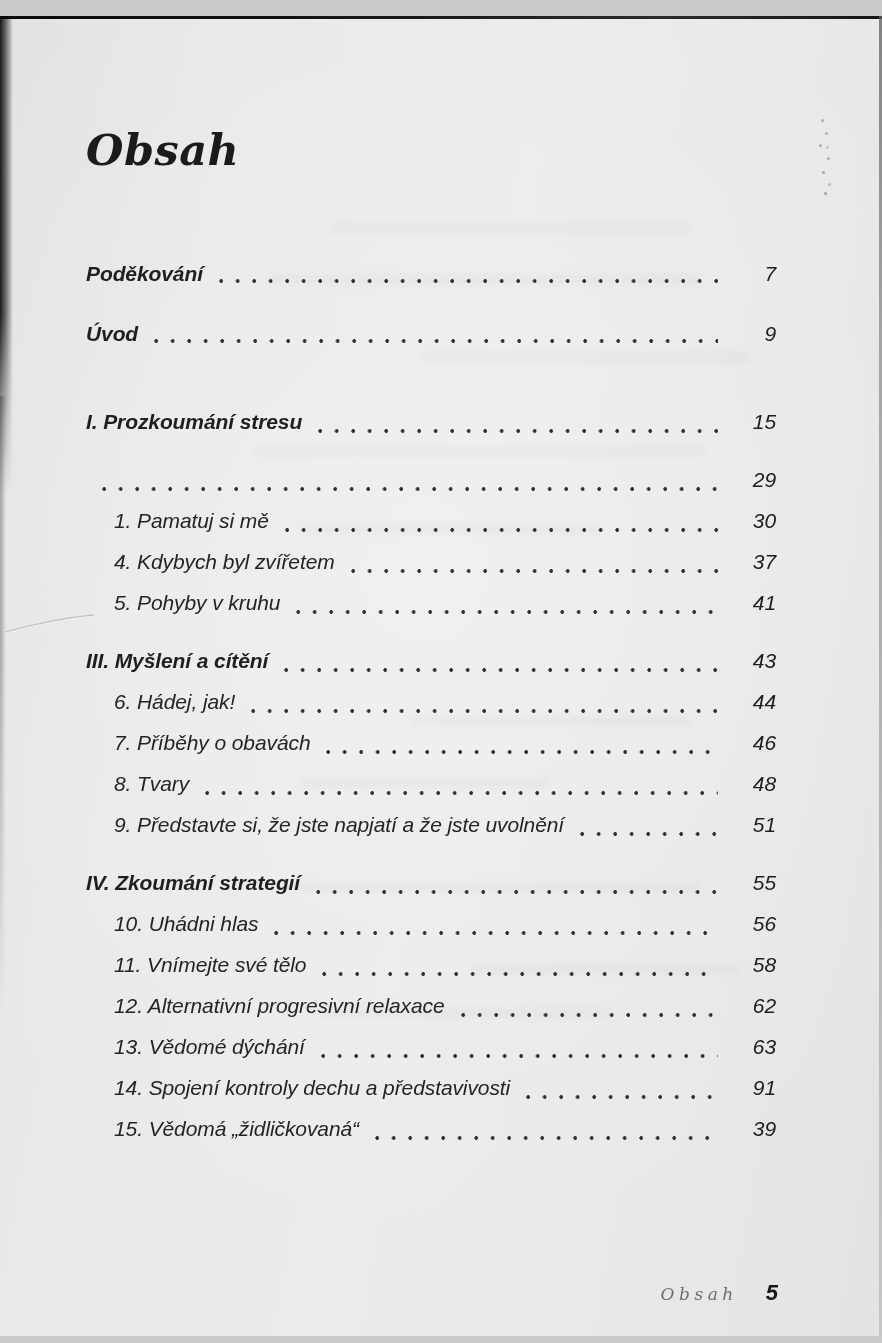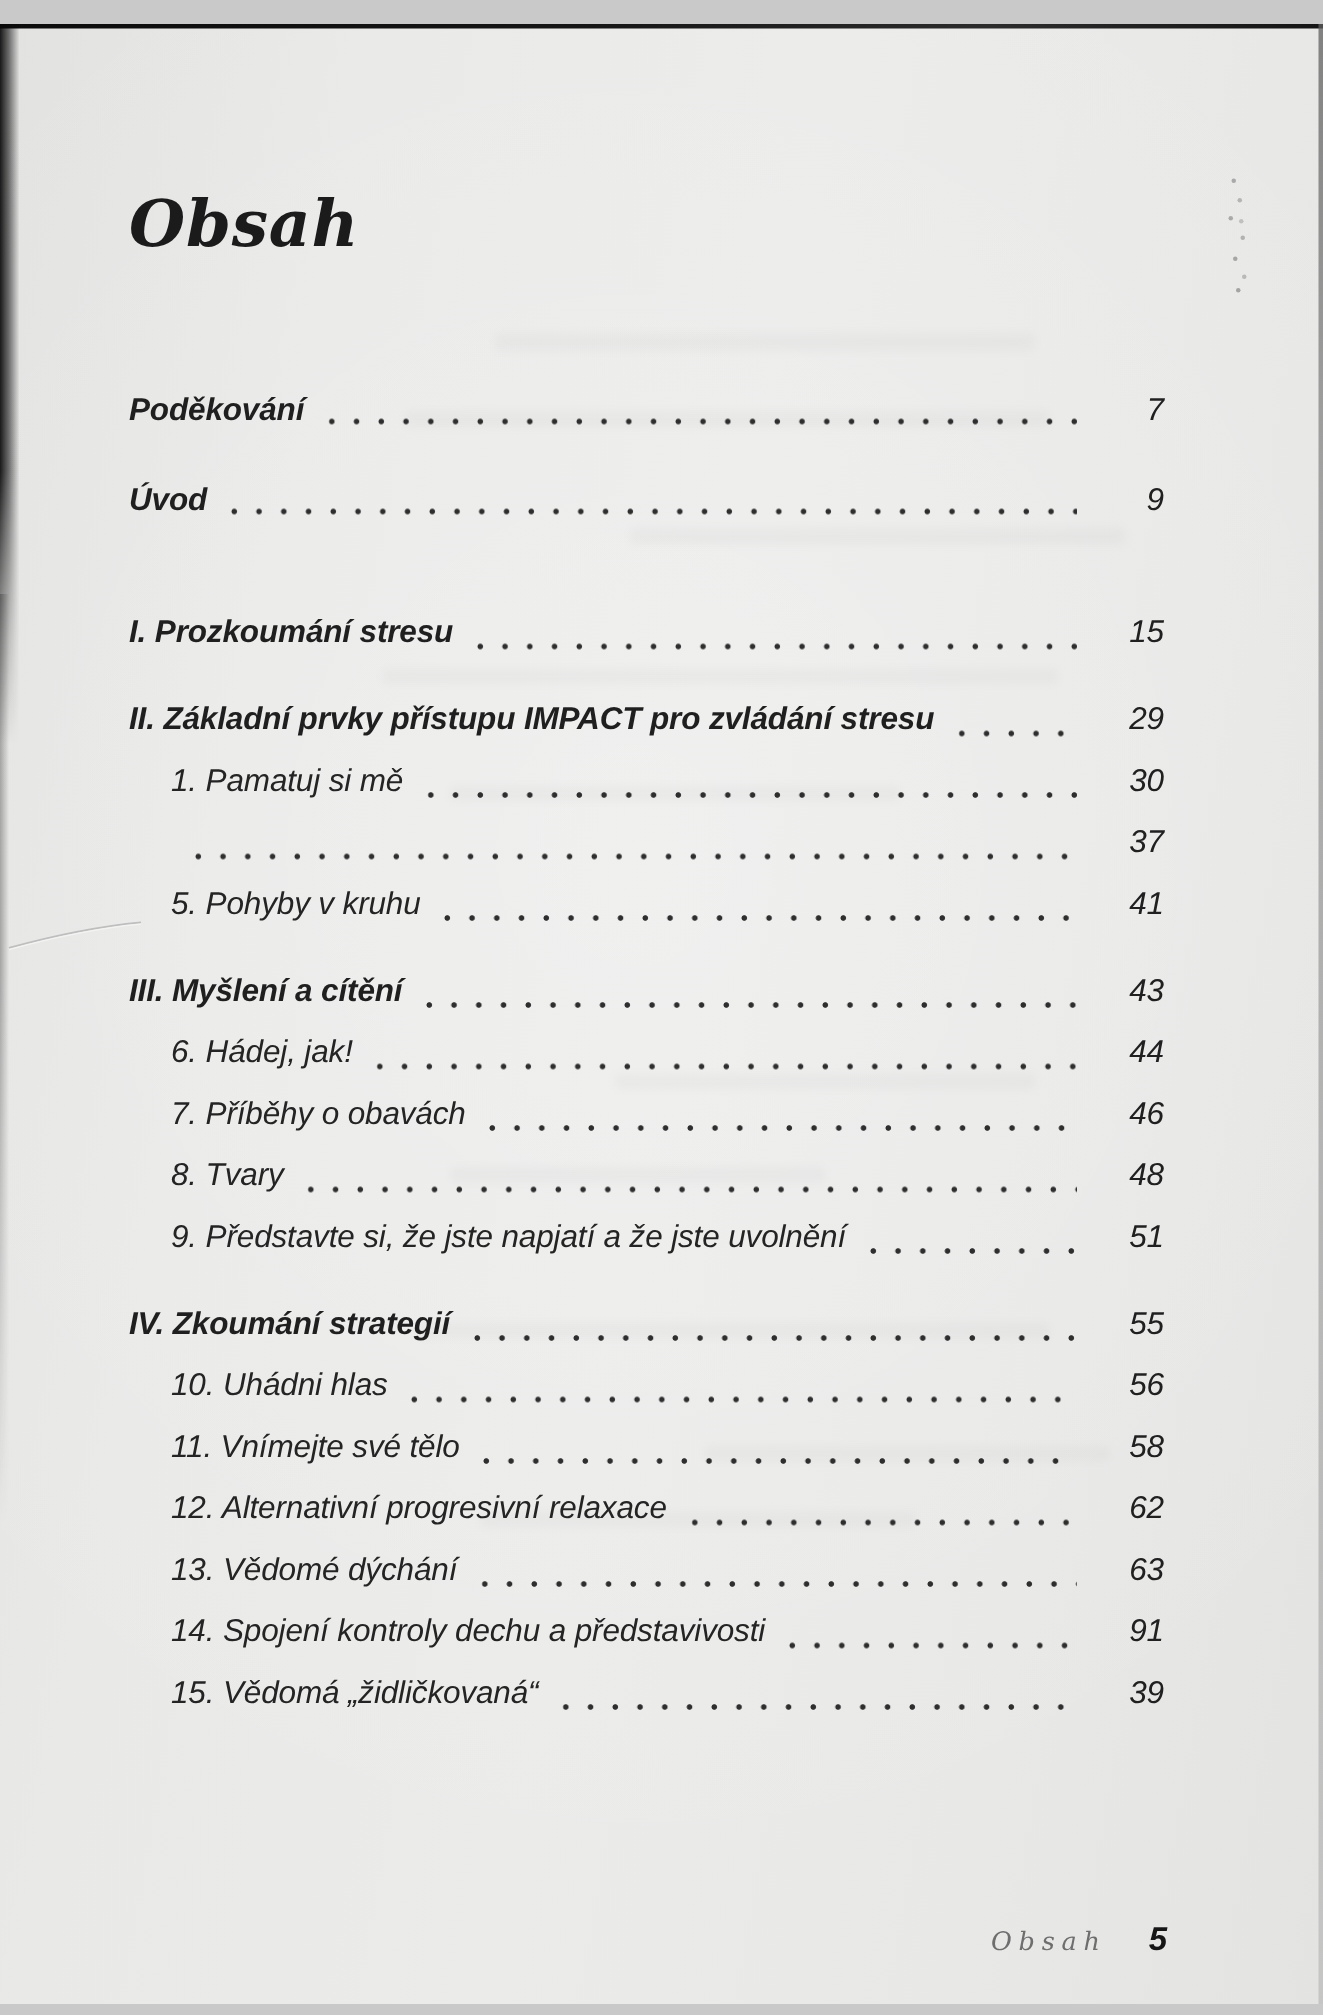--- a/index.html
+++ b/index.html
@@ -109,34 +109,34 @@
         <span class="pagenum">9</span>
       </div>
 
       <div class="toc-row row-chapter">
         <span class="entry-label">I. Prozkoumání stresu</span>
         <span class="leader"></span>
         <span class="pagenum">15</span>
       </div>
 
       <div class="toc-row row-chapter">
-        <span class="entry-label">II. Základní prvky přístupu IMPACT pro zvládání stresu</span>
         <span class="leader"></span>
         <span class="pagenum">29</span>
       </div>
 
       <div class="toc-row row-item">
         <span class="entry-label">1. Pamatuj si mě</span>
         <span class="leader"></span>
         <span class="pagenum">30</span>
       </div>
 
 
 
       <div class="toc-row row-item">
+        <span class="entry-label">4. Kdybych byl zvířetem</span>
         <span class="leader"></span>
         <span class="pagenum">37</span>
       </div>
 
       <div class="toc-row row-item">
         <span class="entry-label">5. Pohyby v kruhu</span>
         <span class="leader"></span>
         <span class="pagenum">41</span>
       </div>
 

